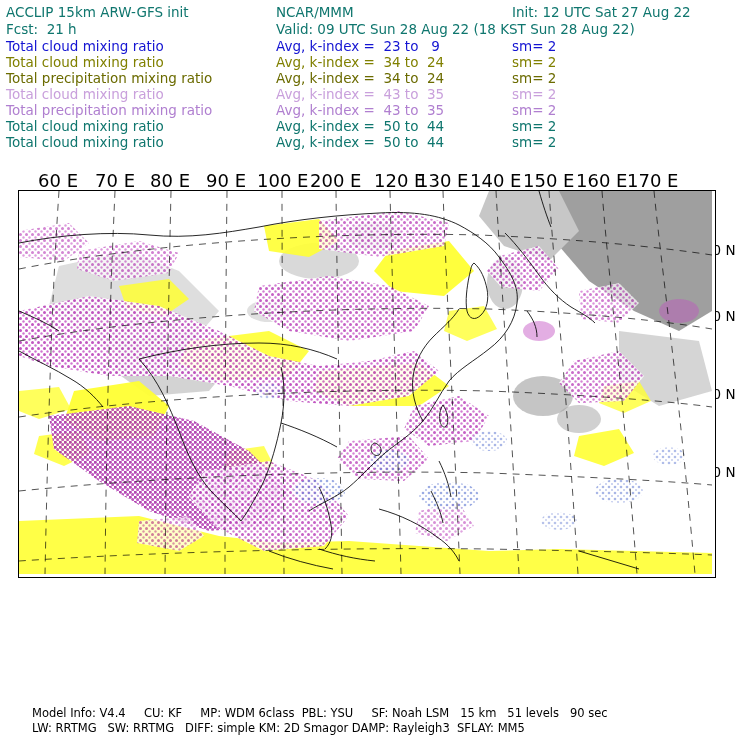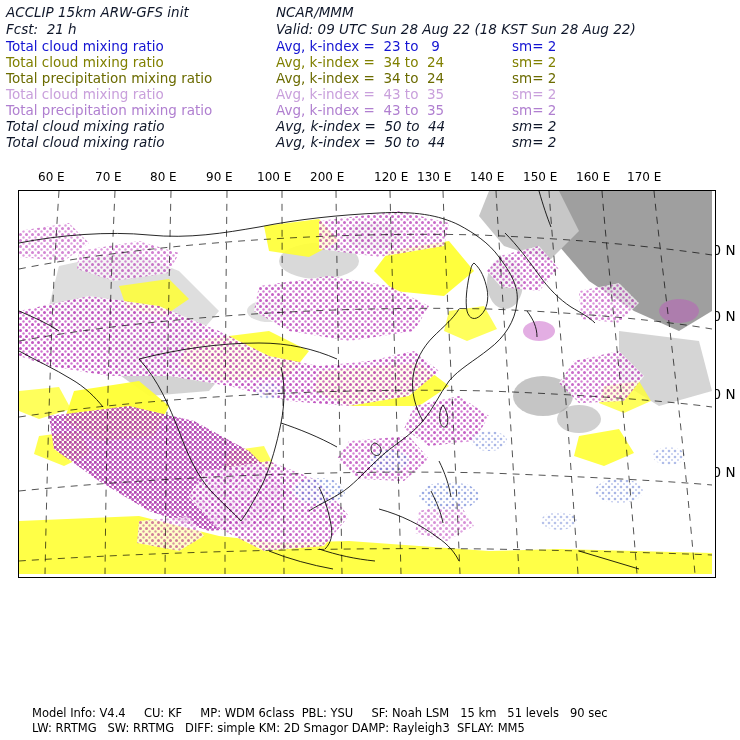--- a/index.html
+++ b/index.html
@@ -25,21 +25,21 @@
     font-size: 13.5px;
     line-height: 16.5px;
   }
   .hrow {
     position: absolute;
     white-space: pre;
   }
   .col-a { left: 6px; }
   .col-b { left: 276px; }
   .col-c { left: 512px; }
-  .c-black { color: #0f172a; font-style: italic; }
+  .c-black { color: #0f766e; }
   .c-blue  { color: #1414d2; }
   .c-olive { color: #808000; }
   .c-dkyel { color: #6b6b00; }
   .c-lilac { color: #c9a0dc; }
   .c-violet{ color: #b07fd0; }
 
   
   .map-wrap {
     position: absolute;
     left: 18px;
@@ -52,21 +52,21 @@
     left: 0; top: 0;
     width: 696px;
     height: 386px;
     border: 1.5px solid #000;
     background: #ffffff;
     overflow: hidden;
   }
   .lon-labels, .lat-labels { position: absolute; }
   .lon-label {
     position: absolute;
-    font-size: 12px;
+    font-size: 18px;
     white-space: pre;
     color: #000;
   }
   .lat-label {
     position: absolute;
     font-size: 13.5px;
     white-space: pre;
     color: #000;
   }
   
@@ -83,20 +83,21 @@
   .footer .f1 { position: absolute; left: 32px; top: 0; }
   .footer .f2 { position: absolute; left: 32px; top: 15px; }
   svg { display: block; }
 </style>
 </head>
 <body>
 
 <div class="header">
   <div class="hrow col-a c-black" style="top:4px;">ACCLIP 15km ARW-GFS init</div>
   <div class="hrow col-b c-black" style="top:4px;">NCAR/MMM</div>
+  <div class="hrow col-c c-black" style="top:4px;">Init: 12 UTC Sat 27 Aug 22</div>
 
   <div class="hrow col-a c-black" style="top:21px;">Fcst:  21 h</div>
   <div class="hrow col-b c-black" style="top:21px;">Valid: 09 UTC Sun 28 Aug 22 (18 KST Sun 28 Aug 22)</div>
 
   <div class="hrow col-a c-blue" style="top:38px;">Total cloud mixing ratio</div>
   <div class="hrow col-b c-blue" style="top:38px;">Avg, k-index =  23 to   9</div>
   <div class="hrow col-c c-blue" style="top:38px;">sm= 2</div>
 
   <div class="hrow col-a c-olive" style="top:54px;">Total cloud mixing ratio</div>
   <div class="hrow col-b c-olive" style="top:54px;">Avg, k-index =  34 to  24</div>

